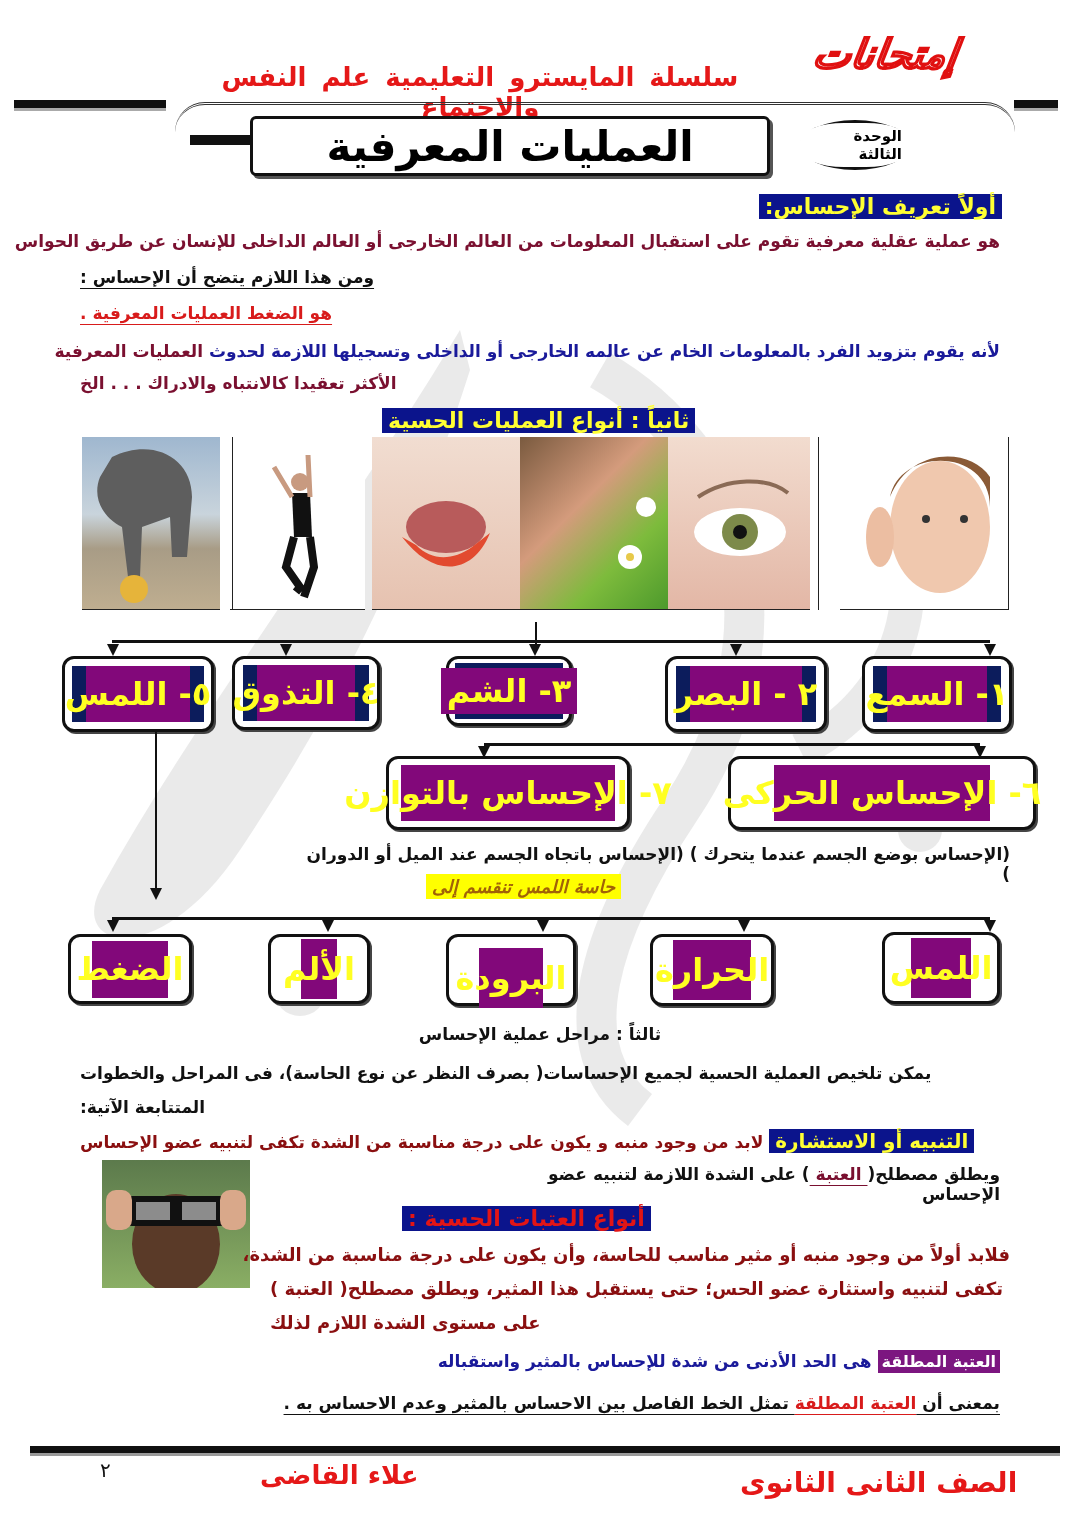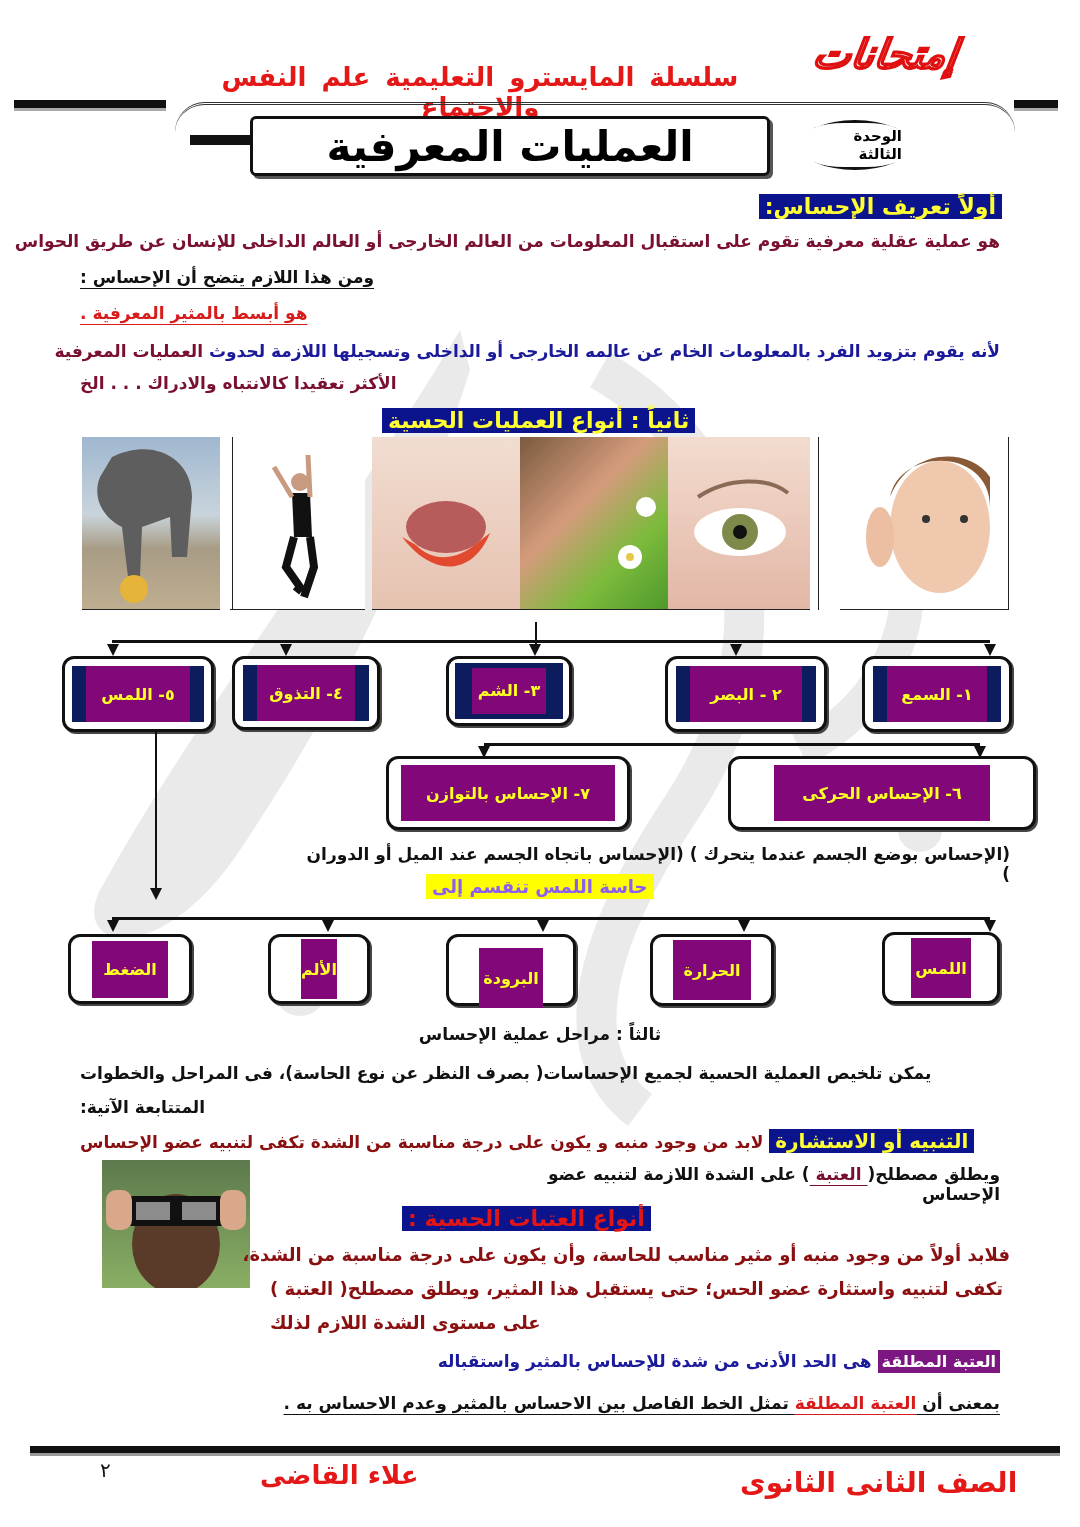--- a/index.html
+++ b/index.html
@@ -37,23 +37,23 @@
   .ph-mouth { left: 372px; width: 148px; background: linear-gradient(#f1ddd1, #e6c2b0); }
   .ph-smell { left: 520px; width: 148px; background: linear-gradient(135deg, #7a5a3f 0%, #d49b7c 40%, #7dbb3c 70%, #4d9a2c 100%); }
   .ph-eye { left: 668px; width: 142px; background: linear-gradient(#f2dccf, #e3b7a6); }
   .ph-ear { left: 840px; width: 168px; background: #fff; }
   .vline { width: 1px; background: #222; }
   
   .hline { height: 3px; background: #111; }
   .vconn { width: 2px; background: #111; }
   .arrow { width: 0; height: 0; border-left: 6px solid transparent; border-right: 6px solid transparent; border-top: 12px solid #111; }
   .box { border: 3px solid #111; border-radius: 12px; background: #fff; display: flex; align-items: center; justify-content: center; box-shadow: 2px 2px 0 #444; }
-  .box-in { background: #82087a; color: #ffff22; font-size: 16px; height: 56px; display: flex; align-items: center; justify-content: center; white-space: nowrap; }
+  .box-in { background: #82087a; color: #ffff22; font-size: 32px; height: 56px; display: flex; align-items: center; justify-content: center; white-space: nowrap; }
   .box-in.navyedge { border-left: 14px solid #0c1c5c; border-right: 14px solid #0c1c5c; }
-  .yellow-hl { background: #ffff00; color: #8b5cf6; font-size: 18px; padding: 2px 6px; }
+  .yellow-hl { background: #ffff00; color: #a16207; font-size: 18px; padding: 2px 6px; font-style: italic; }
   
   .ph-glasses { left: 102px; top: 1160px; width: 148px; height: 128px; background: linear-gradient(#5c7a4c, #8aae64); overflow: hidden; }
   .purple-tag { background: #7c1680; color: #fff; font-size: 16px; padding: 2px 4px; }
   
   .foot-rule { left: 30px; top: 1446px; width: 1030px; height: 7px; background: #111; box-shadow: 0 3px 0 #999; }
   .foot-num { left: 100px; top: 1458px; font-size: 20px; color: #111; font-weight: normal; }
   .foot-author { left: 260px; top: 1460px; font-size: 26px; color: #e51818; }
   .foot-grade { left: 740px; top: 1466px; font-size: 28px; color: #e51818; }
 </style>
 </head>
@@ -78,21 +78,21 @@
   </div>
 <div class="abs unit-badge">
     <span>الوحدة الثالثة</span>
   </div>
 
 <div class="abs" style="right:78px; top:190px;">
   <span class="h-blue">أولاً تعريف الإحساس:</span>
 </div>
 <div class="abs line maroon" style="top:226px;">هو عملية عقلية معرفية  تقوم على استقبال المعلومات من العالم الخارجى أو العالم الداخلى للإنسان عن طريق الحواس</div>
 <div class="abs line black" style="top:262px;"><span class="ul">ومن هذا اللازم يتضح أن الإحساس  :</span></div>
-<div class="abs line red" style="top:298px;"><span class="ul">هو أبسط بالمثير المعرفية .</span></div>
+<div class="abs line red" style="top:298px;"><span class="ul">هو الضغط العمليات المعرفية .</span></div>
 <div class="abs line navy" style="top:336px;"><span>لأنه يقوم بتزويد الفرد بالمعلومات الخام عن عالمه الخارجى أو الداخلى وتسجيلها اللازمة لحدوث </span><span class="maroon">العمليات المعرفية</span></div>
 <div class="abs line maroon" style="top:368px;">الأكثر تعقيدا كالانتباه والادراك . . . الخ</div>
 
 <div class="abs" style="left:382px; top:404px;">
   <span class="h-blue">ثانياً : أنواع العمليات الحسية</span>
 </div>
 
 <div class="abs photo ph-elephant">
   <svg width="138" height="173" viewBox="0 0 138 173">
       <path d="M30 20 C 70 0, 110 20, 110 60 L 105 120 L 90 120 L 88 80 L 60 90 L 58 140 L 46 140 L 40 90 C 20 80, 10 60, 18 40 Z" fill="#5e5e5e"></path>

